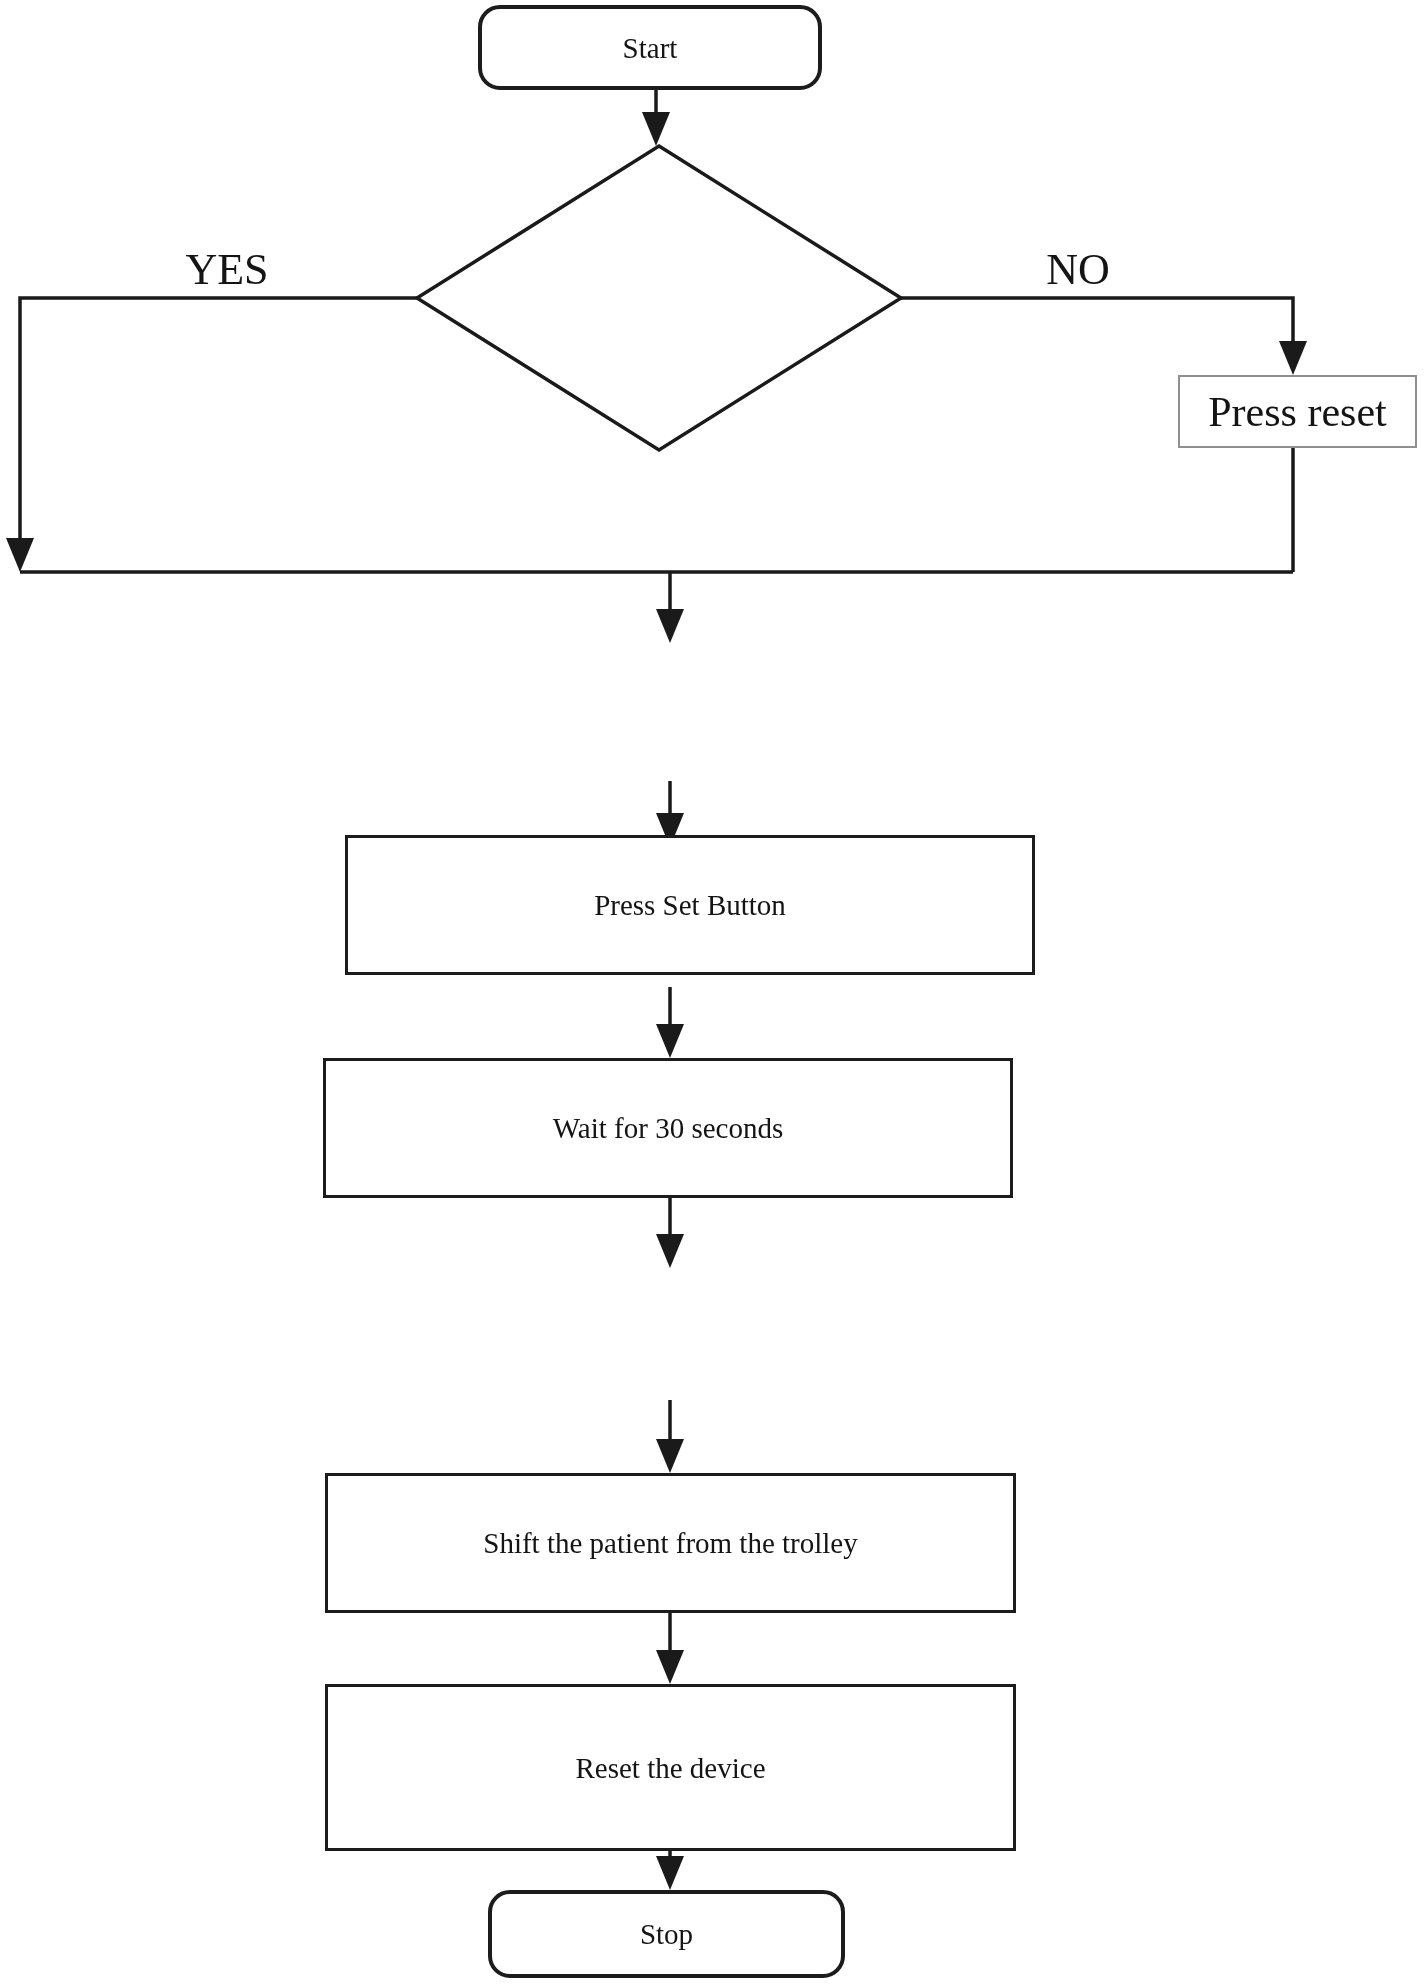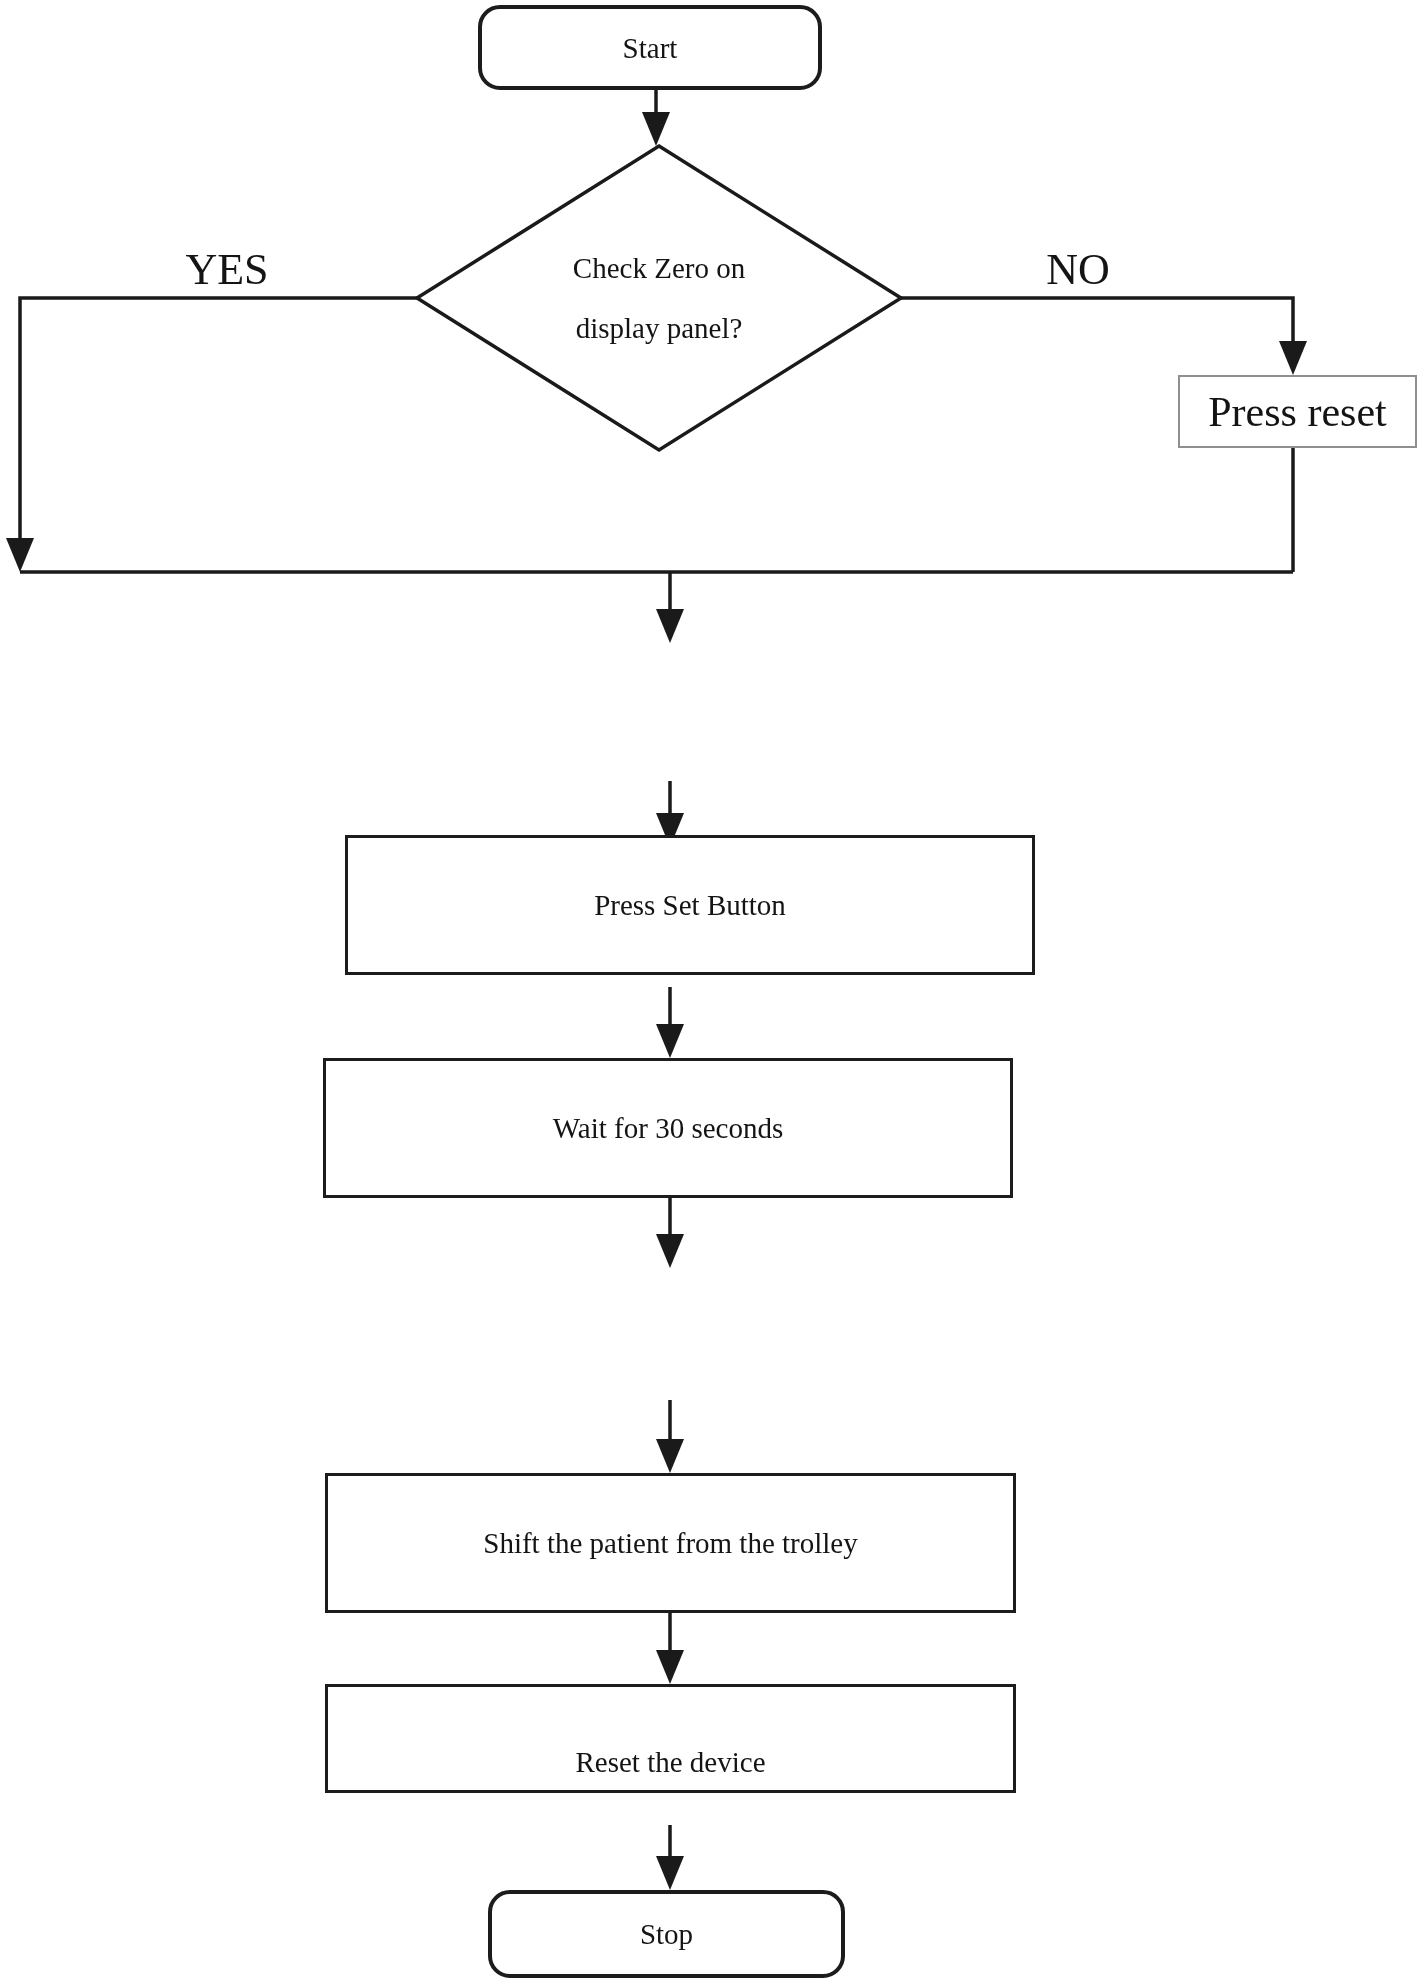--- a/index.html
+++ b/index.html
@@ -30,21 +30,21 @@
   .stack div{line-height:60px;}
   
   #n-start        {left:478px; top:5px;    width:344px; height:85px;}
   #n-decision-text{left:409px; top:222px;  width:500px; height:152px; background:transparent;}
   #n-press-reset  {left:1178px;top:375px;  width:239px; height:73px;  font-size:42px;}
   #n-load         {left:335px; top:643px;  width:680px; height:138px;}
   #n-press-set    {left:323px; top:835px;  width:690px; height:140px;margin-left:22px;}
   #n-wait         {left:323px; top:1058px; width:690px; height:140px;}
   #n-capture      {left:323px; top:1268px; width:690px; height:132px; white-space:normal;}
   #n-shift        {left:325px; top:1473px; width:691px; height:140px;}
-  #n-reset-device {left:325px; top:1684px; width:691px; height:109px;align-items:flex-end;}
+  #n-reset-device {left:325px; top:1684px; width:691px; height:167px;}
   #n-stop         {left:488px; top:1890px; width:357px; height:88px;}
   #lbl-yes        {left:147px; top:244px;  width:160px; height:50px;}
   #lbl-no         {left:998px; top:244px;  width:160px; height:50px;justify-content:center;}
   .branch-label{
     position:absolute;display:flex;align-items:center;justify-content:center;
     font-size:44px;background:transparent;
   }
 </style>
 </head>
 <body>
@@ -78,24 +78,20 @@
       <polygon points="656,1650 684,1650 670,1684"></polygon>
       <polygon points="656,1856 684,1856 670,1890"></polygon>
     </g>
     <polygon points="659,146 901,298 659,450 417,298" fill="#ffffff" stroke="#1a1a1a" stroke-width="3.5"></polygon>
   </svg>
 
   <div id="n-start" class="node terminal">
     <span>Start</span>
   </div>
 
-  <div id="n-decision-text" class="node plain stack">
-    <div>Check Zero on</div>
-    <div>display panel?</div>
-  </div>
 
   <div id="lbl-yes" class="branch-label">
     <span>YES</span>
   </div>
 
   <div id="lbl-no" class="branch-label">
     <span>NO</span>
   </div>
 
   <div id="n-press-reset" class="node process-light">

